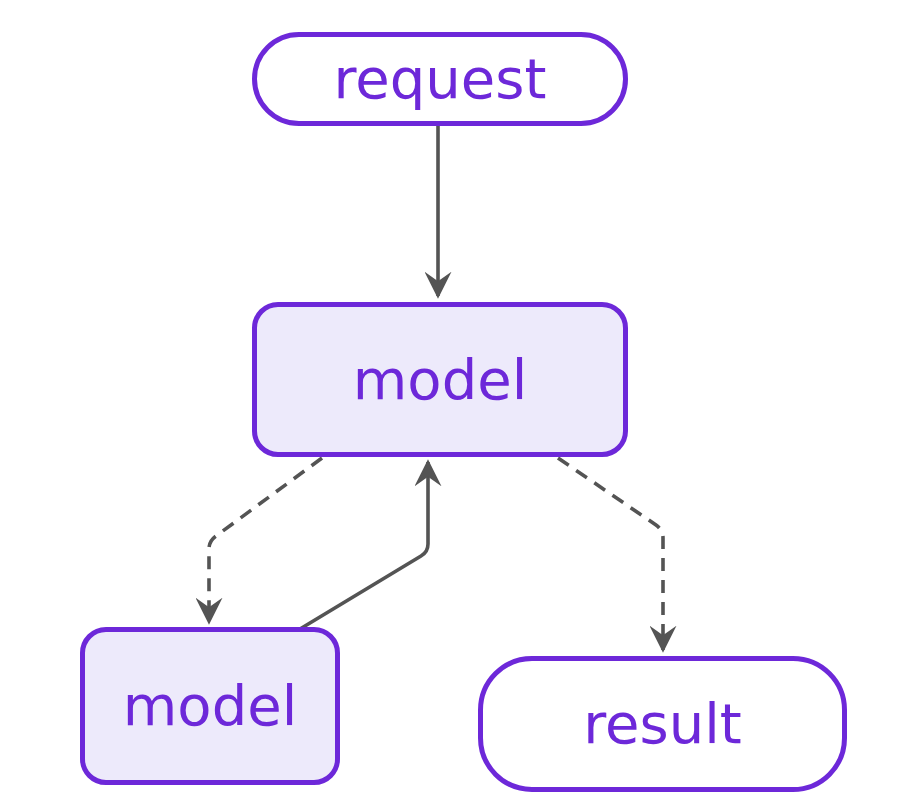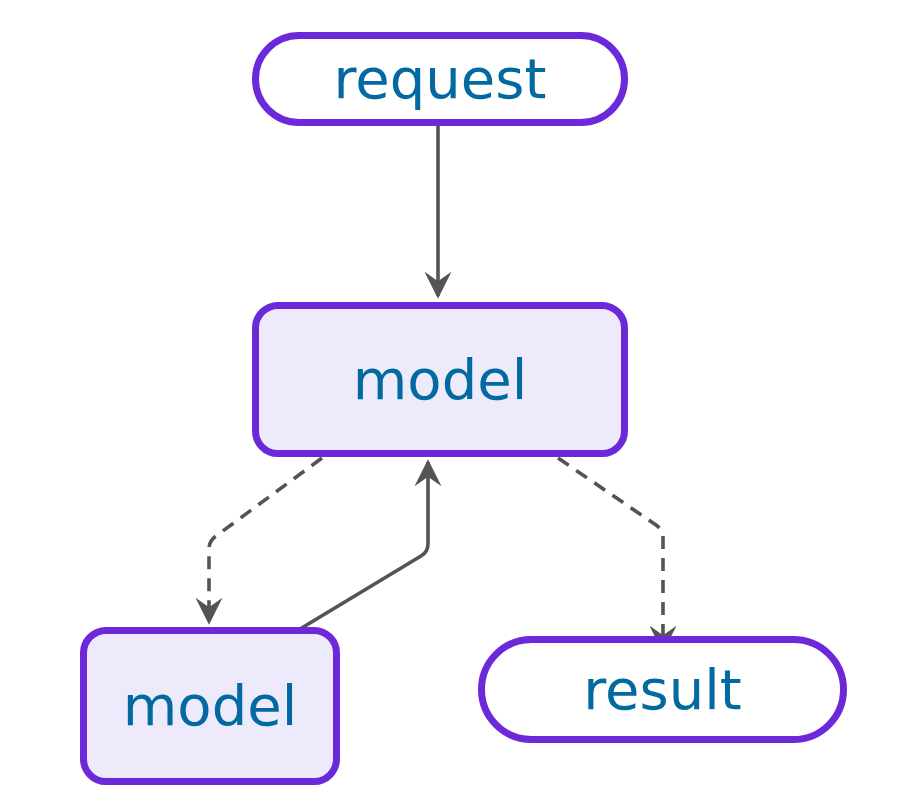--- a/index.html
+++ b/index.html
@@ -22,37 +22,37 @@
     width: 897px;
     height: 806px;
     pointer-events: none;
   }
   .node {
     position: absolute;
     box-sizing: border-box;
     display: flex;
     align-items: center;
     justify-content: center;
-    border: 7px solid #6d28d9;
-    color: #0369a1;
+    border: 5px solid #6d28d9;
+    color: #6d28d9;
     font-size: 56px;
     line-height: 1;
     white-space: nowrap;
   }
   .node-stadium {
     background: #ffffff;
   }
   .node-rect {
     background: #edeafb;
     border-radius: 26px;
   }
   #node-request { left: 252px; top: 32px;  width: 376px; height: 94px;  border-radius: 47px; }
   #node-model   { left: 252px; top: 302px; width: 376px; height: 155px; }
   #node-tools   { left: 80px;  top: 627px; width: 260px; height: 158px; }
-  #node-result  { left: 478px; top: 636px; width: 369px; height: 107px; border-radius: 54px; }
+  #node-result  { left: 478px; top: 656px; width: 369px; height: 136px; border-radius: 54px; }
 
   .edge {
     fill: none;
     stroke: #545454;
     stroke-width: 3.6px;
   }
   .edge-dashed {
     stroke-dasharray: 13 9;
   }
 </style>

